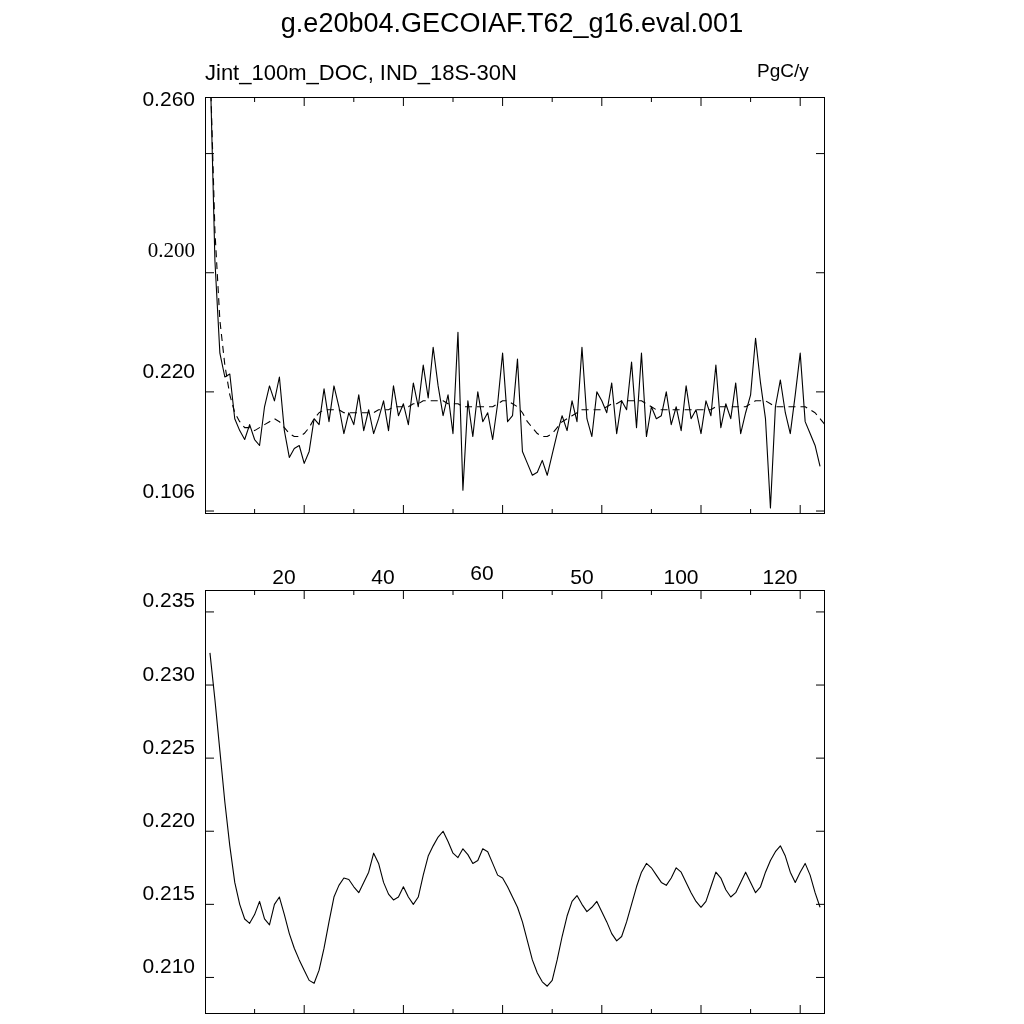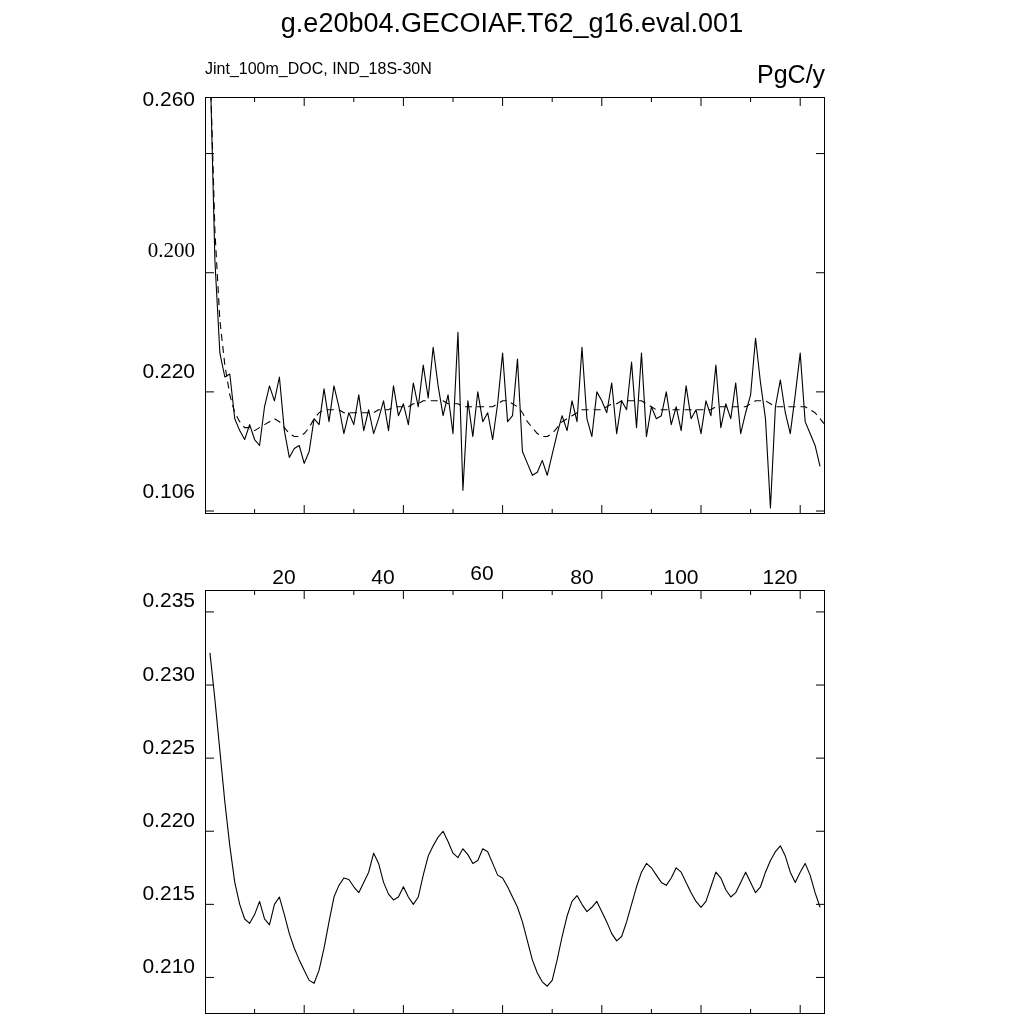--- a/index.html
+++ b/index.html
@@ -26,28 +26,28 @@
     width: 1024px;
     text-align: center;
     font-size: 27px;
     letter-spacing: 0px;
     white-space: nowrap;
   }
   #subtitle-left {
     position: absolute;
     left: 205px;
     top: 60px;
-    font-size: 16px;
+    font-size: 22px;
     white-space: nowrap;
   }
   #subtitle-right {
     position: absolute;
     left: 757px;
     top: 60px;
-    font-size: 25px;
+    font-size: 19px;
     white-space: nowrap;
   }
   .panel {
     position: absolute;
   }
   .plot-svg {
     display: block;
   }
   .ytick-label {
     position: absolute;
@@ -116,21 +116,21 @@
     </svg>
 
     <div class="ytick-label" style="left:-95px; top:141px; width:85px;font-family:Liberation Serif, serif;">0.200</div>
     <div class="ytick-label" style="left:-95px; top:262px; width:85px;">0.220</div>
     <div class="ytick-label" style="left:-95px; top:382px; width:85px;">0.106</div>
     <div class="ytick-label" style="left:-95px; top:-10px; width:85px;">0.260</div>
 
     <div class="xtick-label" style="left:49px; top:424px; width:60px;">20</div>
     <div class="xtick-label" style="left:148px; top:424px; width:60px;">40</div>
     <div class="xtick-label" style="left:247px; top:420px; width:60px;">60</div>
-    <div class="xtick-label" style="left:347px; top:424px; width:60px;">80</div>
+    <div class="xtick-label" style="left:347px; top:424px; width:60px;">50</div>
     <div class="xtick-label" style="left:446px; top:424px; width:60px;">100</div>
     <div class="xtick-label" style="left:545px; top:424px; width:60px;">120</div>
   </div>
 
   <div class="panel" id="bottom-panel" style="left:205px; top:590px; width:620px; height:424px;">
     <svg class="plot-svg" id="svg-bottom" width="620" height="424" viewBox="0 0 620 424">
       <rect x="0.5" y="0.5" width="619" height="423" fill="none" stroke="#000" stroke-width="1"></rect>
       <g id="bot-ticks">
           <line x1="99.2" y1="424" x2="99.2" y2="415" stroke="#000" stroke-width="1"></line>
           <line x1="99.2" y1="0" x2="99.2" y2="9" stroke="#000" stroke-width="1"></line>

